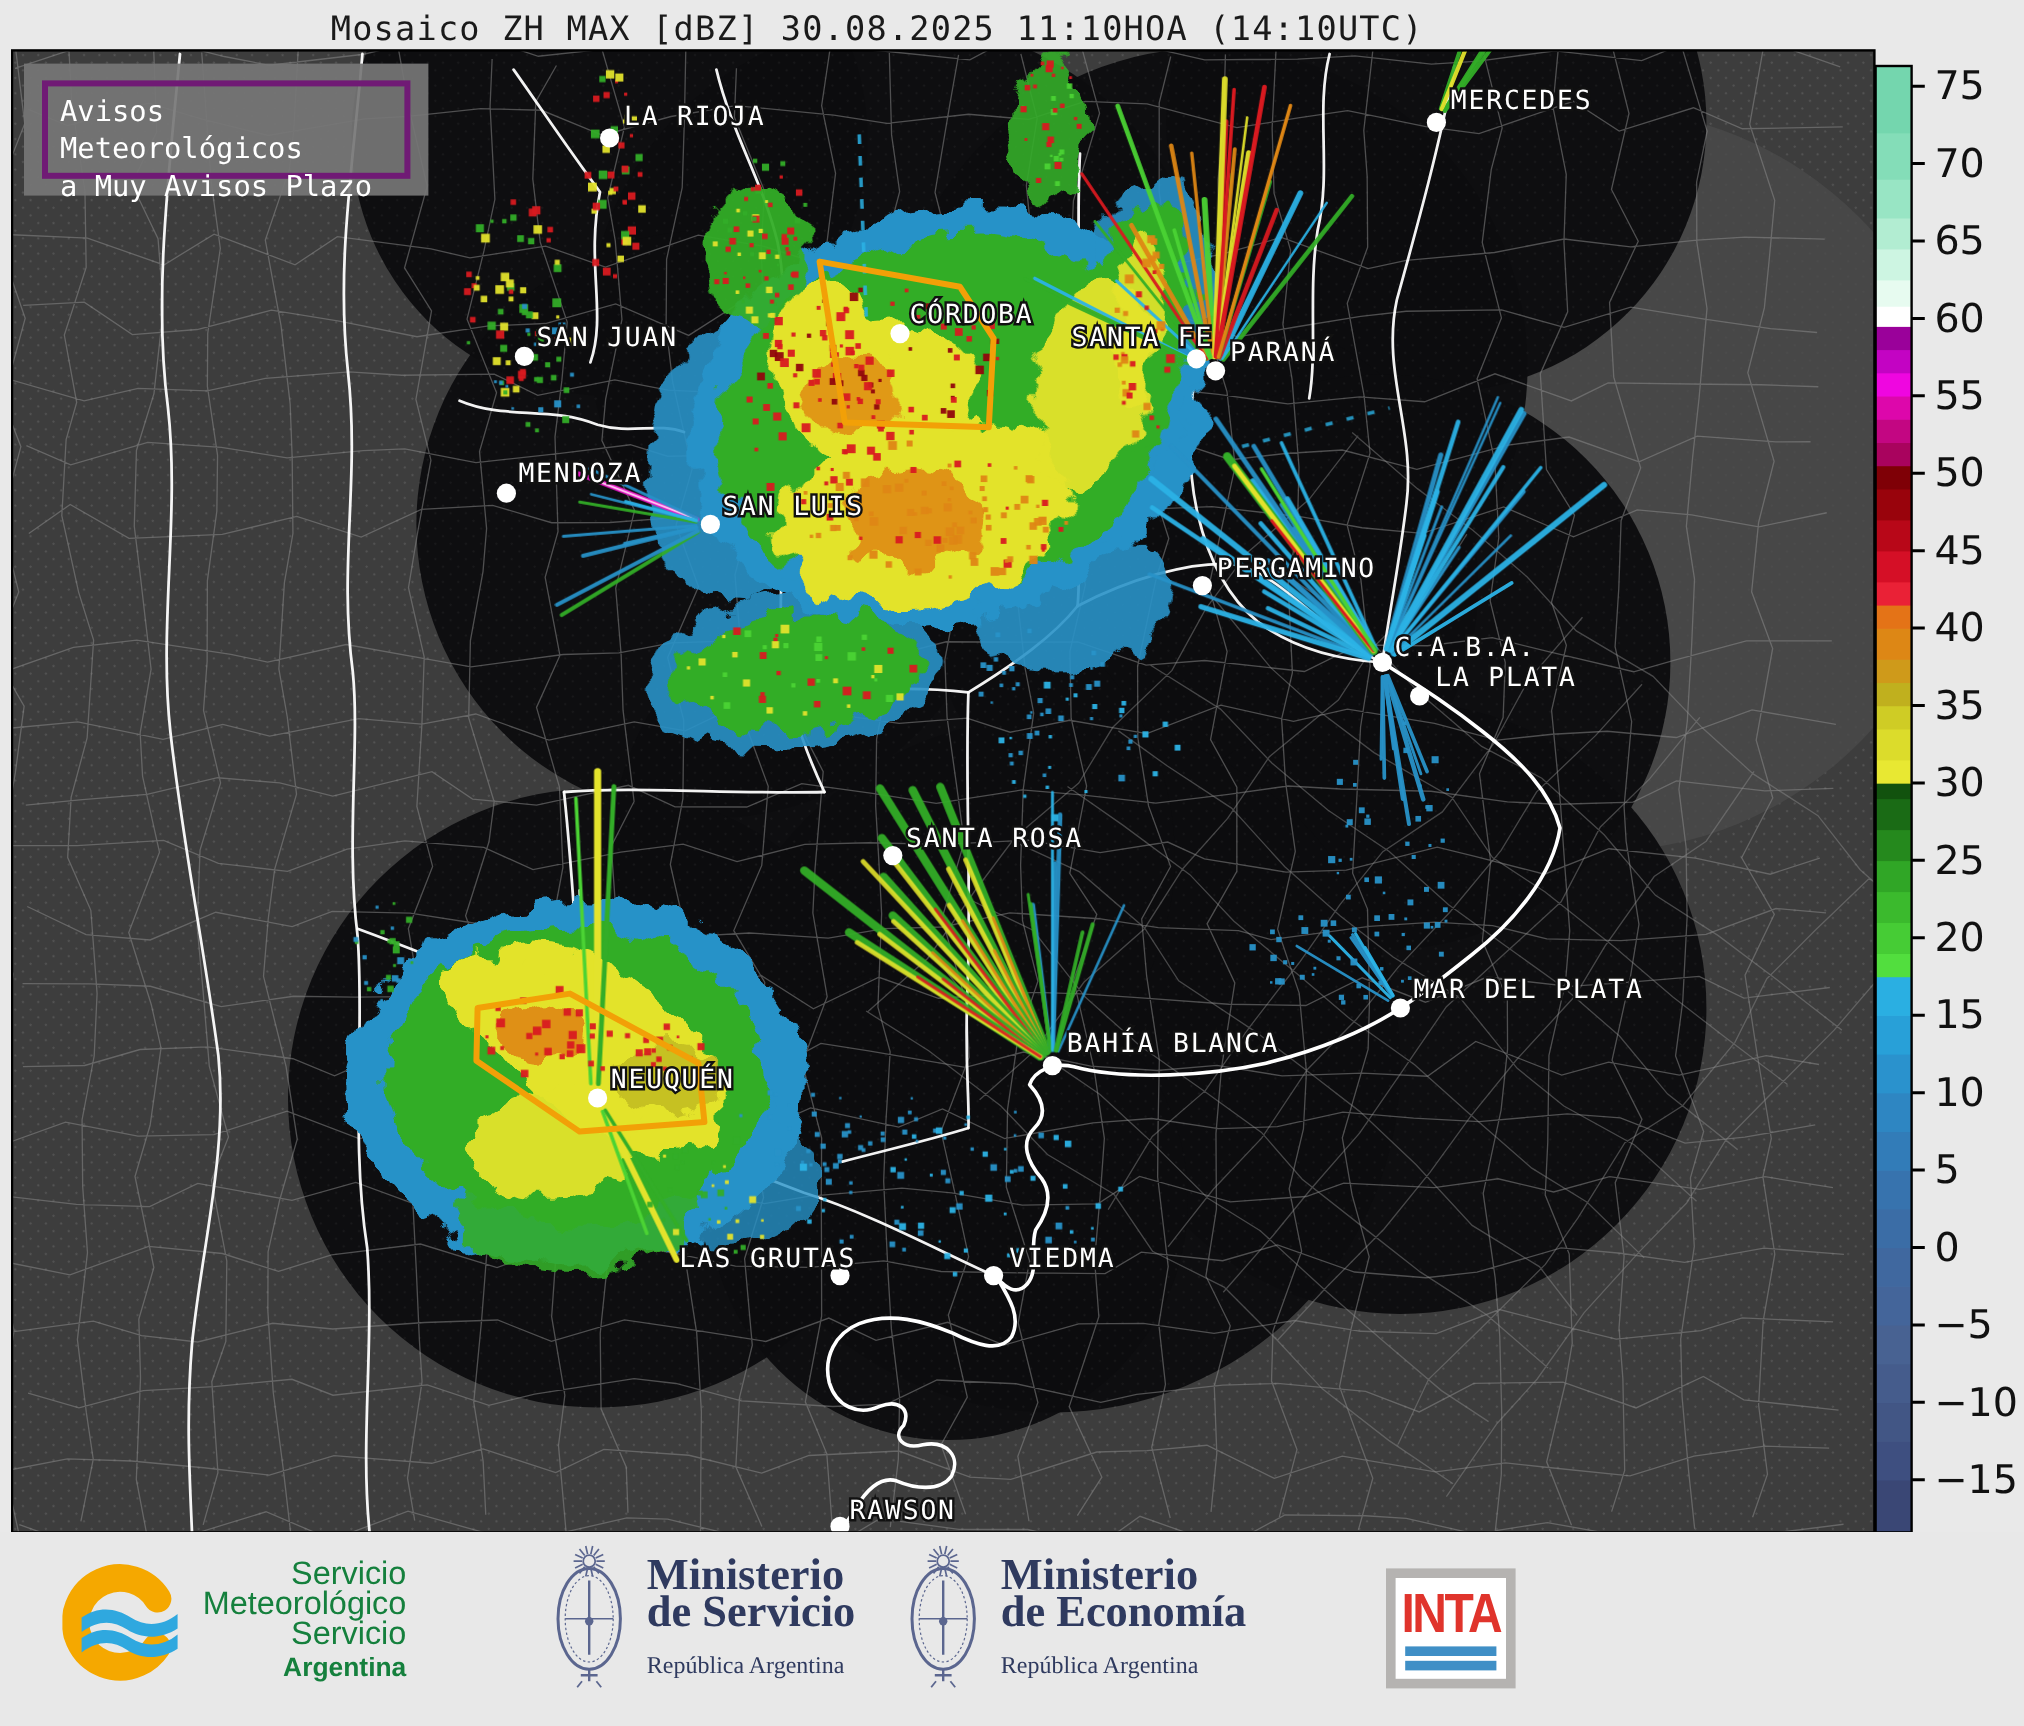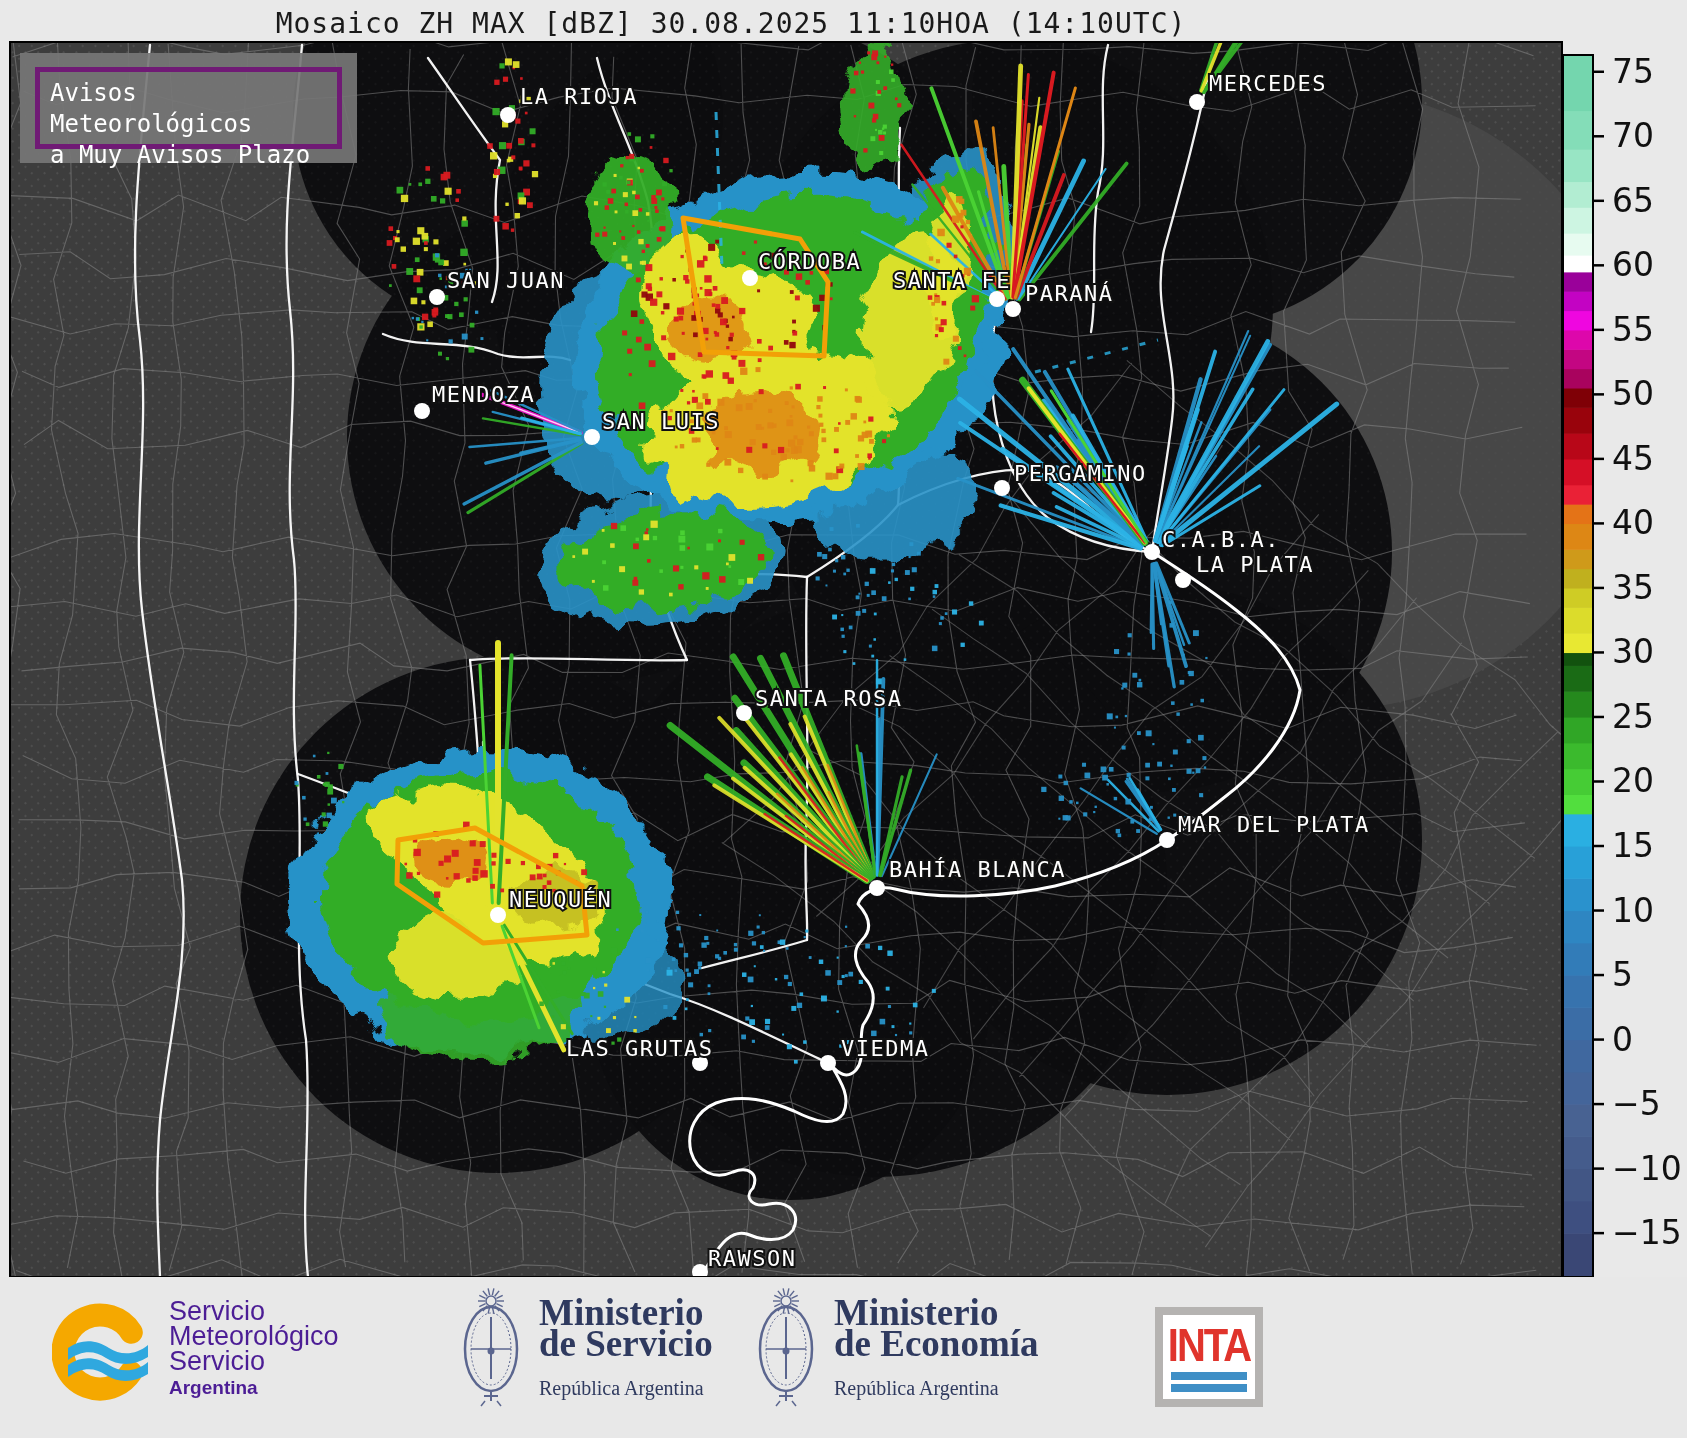--- a/index.html
+++ b/index.html
@@ -13,23 +13,23 @@
              background:rgba(118,118,118,.92);box-sizing:border-box;padding:14px 15px;}
   .legendbox .inner{border:5px solid #701a75;height:100%;box-sizing:border-box;
              padding:6px 10px;color:#fff;font:24px/31px "DejaVu Sans Mono",monospace;}
   
   text.citylabel{font:22px "DejaVu Sans Mono",monospace;fill:#fff;stroke:#111;stroke-width:4px;
                  paint-order:stroke;letter-spacing:1.5px;}
   text.ticklabel{font:33px "DejaVu Sans",sans-serif;fill:#111;}
   
   .footer{position:absolute;left:0;top:1277px;width:1687px;height:161px;background:#e8e8e8;}
   .smn{position:absolute;left:52px;top:22px;display:flex;}
-  .smn .txt{margin-left:12px;color:#4c1d95;font-family:"Liberation Sans",sans-serif;}
+  .smn .txt{margin-left:12px;color:#15803d;font-family:"Liberation Sans",sans-serif;text-align:right;}
   .smn .txt .big{font-size:27px;line-height:25px;}
-  .smn .txt .small{font-size:19px;font-weight:bold;margin-top:3px;}
+  .smn .txt .small{font-size:22px;font-weight:bold;margin-top:3px;}
   .ministry{position:absolute;top:10px;display:flex;align-items:center;}
   .ministry .txt{margin-left:12px;color:#2f3a5f;font-family:"Liberation Serif",serif;}
   .ministry .txt .big{font-size:37px;line-height:31px;font-weight:bold;}
   .ministry .txt .small{font-size:20px;margin-top:18px;}
   .inta{position:absolute;left:1155px;top:30px;width:108px;height:100px;background:#b5b3b1;
         box-sizing:border-box;padding:8px;}
   .inta .in{background:#fff;width:100%;height:100%;display:flex;flex-direction:column;
         align-items:center;justify-content:center;}
   .inta .word{font:bold 40px "Liberation Sans",sans-serif;color:#e0342c;letter-spacing:-2px;
         transform:scaleY(1.15);}

